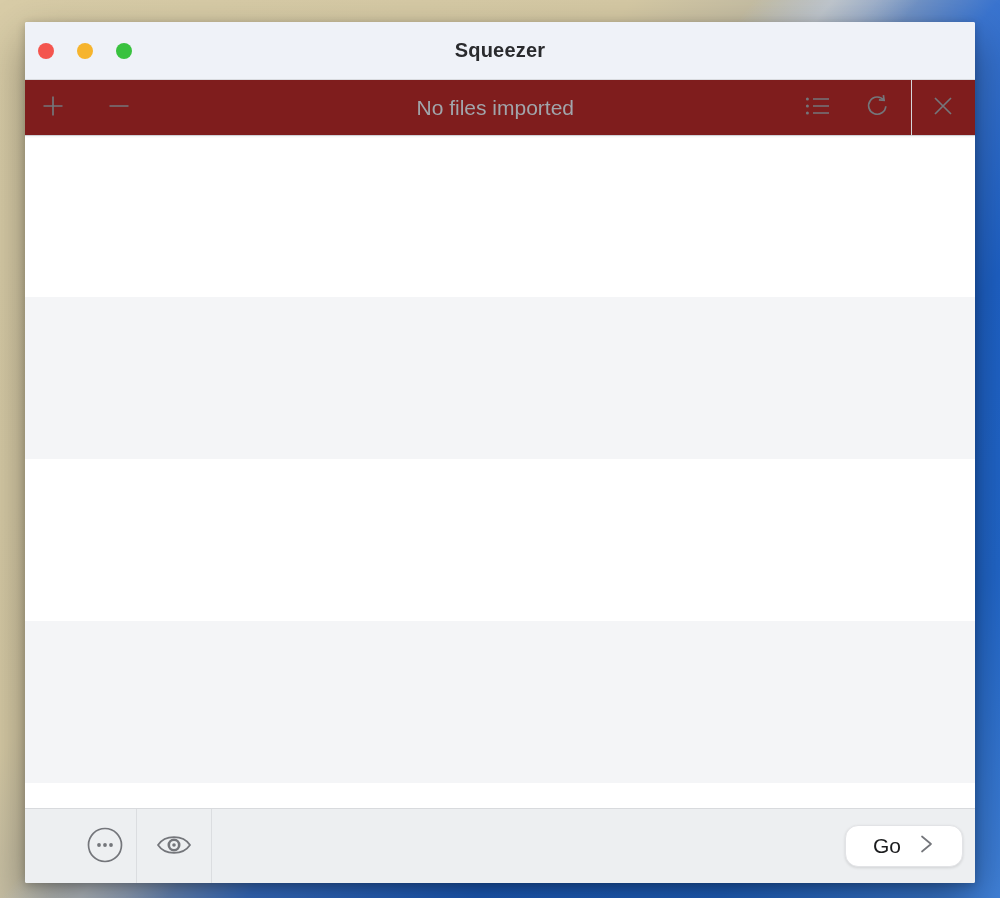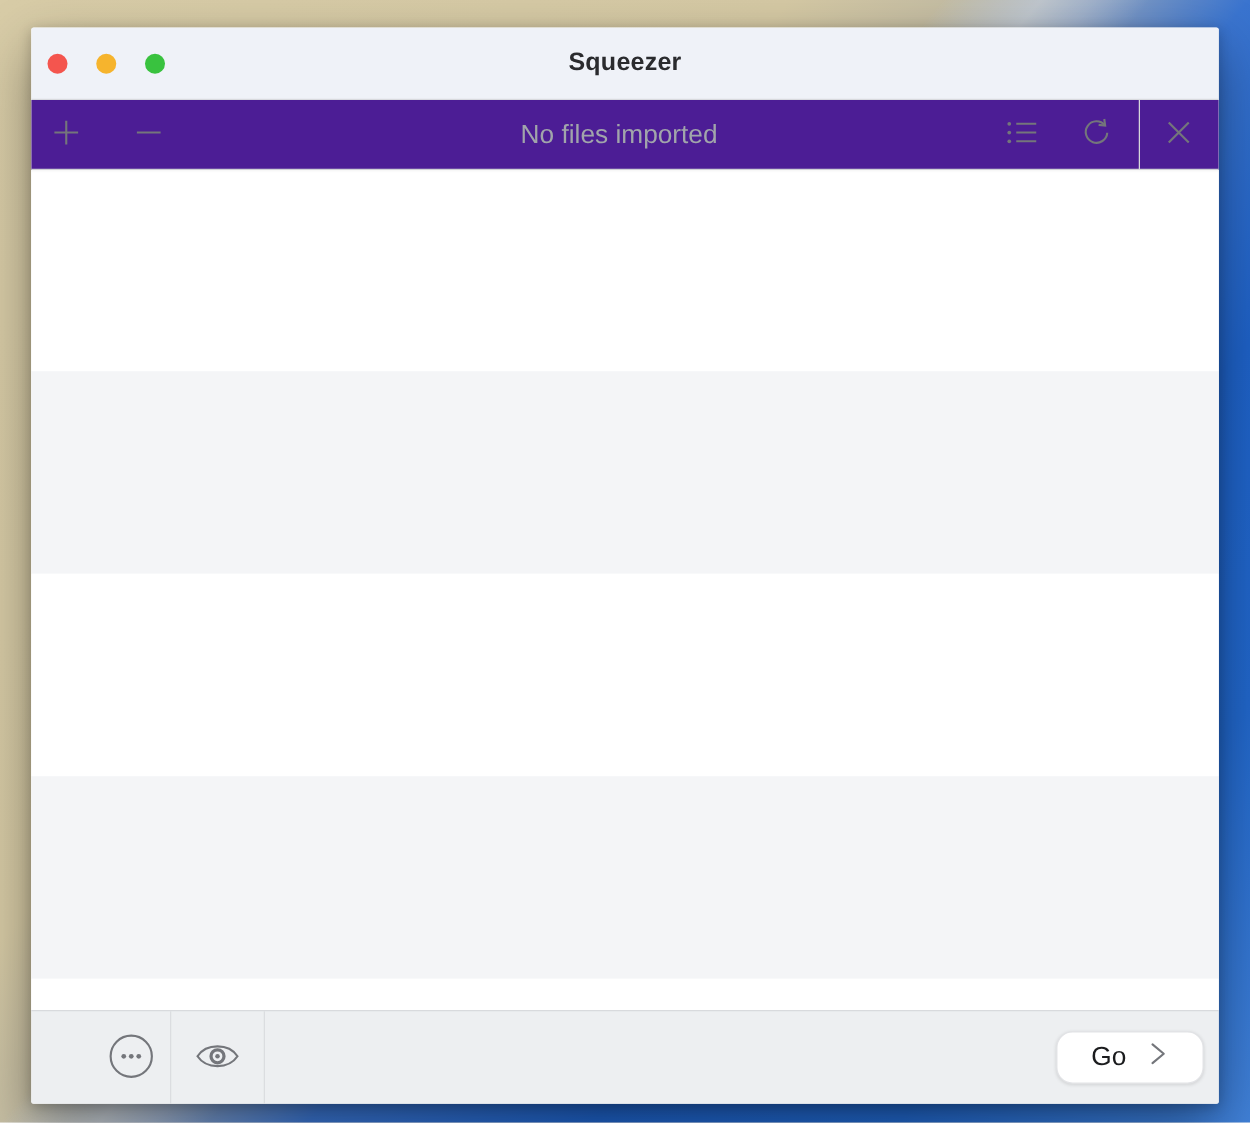--- a/index.html
+++ b/index.html
@@ -25,21 +25,21 @@
     display:flex; align-items:center; justify-content:center; }
   .traffic { position:absolute; left:13px; top:0; height:100%;
     display:flex; align-items:center; gap:23px; }
   .light { width:16px; height:16px; border-radius:50%; }
   .light.red    { background:#f4554e; }
   .light.yellow { background:#f6b42d; }
   .light.green  { background:#39c23f; }
   .title { font-size:20px; font-weight:700; color:#2a2b2e; letter-spacing:0.2px; }
 
   
-  .toolbar { height:56px; flex:0 0 56px; background:#4c1d95;
+  .toolbar { height:56px; flex:0 0 56px; background:#7f1d1d;
     border-bottom:1px solid #cfd1d5; box-shadow:0 1px 2px rgba(0,0,0,0.05);
     display:flex; align-items:center; position:relative; }
   .tb-btn { width:30px; height:44px; display:flex; align-items:center;
     justify-content:center; background:none; border:none; cursor:default; }
   .tb-left { display:flex; align-items:center; padding-left:13px; gap:36px; }
   .tb-status { position:absolute; left:50%; transform:translateX(-53%);
     font-size:21px; color:#a1a5ab; }
   .tb-right { margin-left:auto; display:flex; align-items:center; height:56px; }
   .tb-gap { width:29px; }
   .v-divider { width:1px; height:56px; background:#d5d7da;

